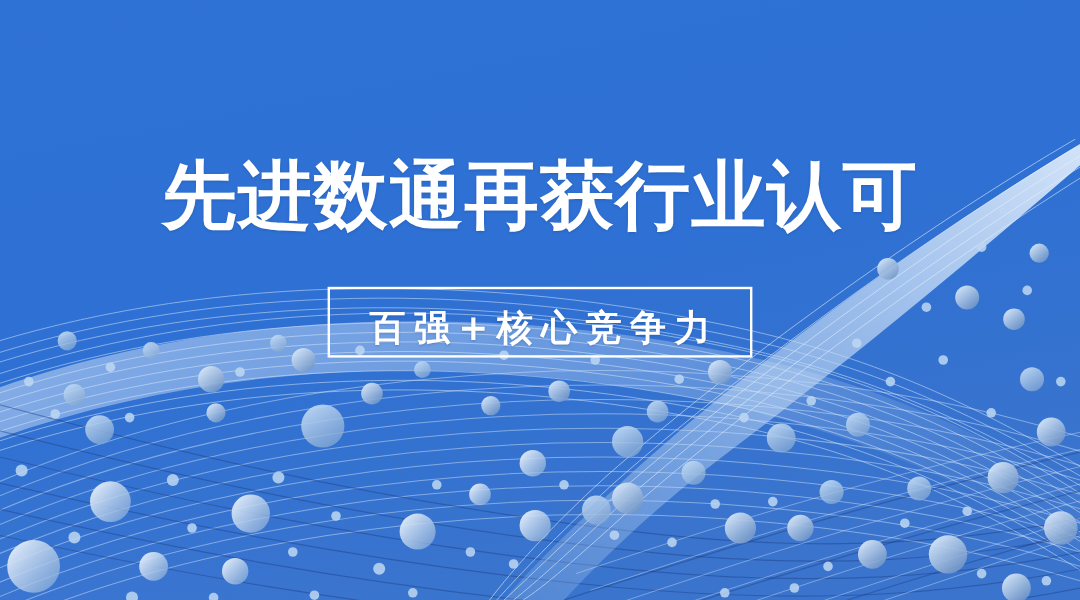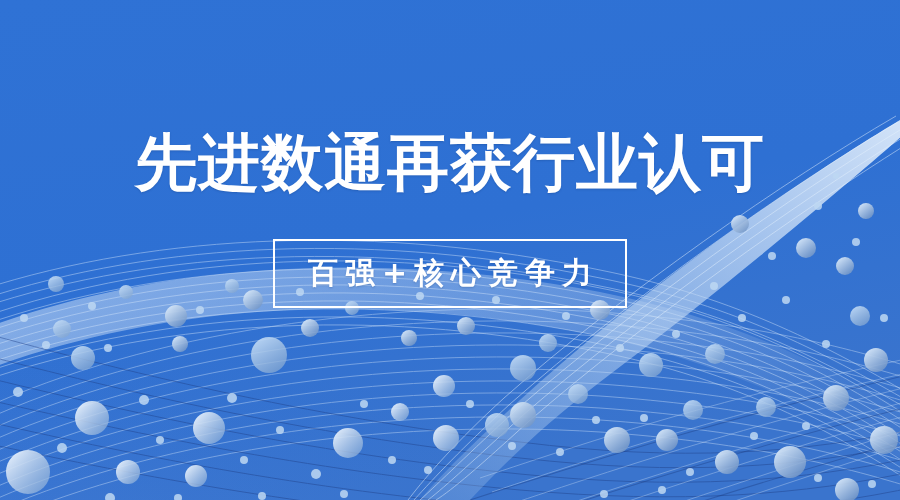--- a/index.html
+++ b/index.html
@@ -43,21 +43,21 @@
     font-weight: 700;
     line-height: 1.05;
     letter-spacing: 1px;
     white-space: nowrap;
     text-shadow: 0 1px 2px rgba(16, 52, 110, 0.25);
   }
 
   .subtitle-box {
     margin-top: 44px;
     border: 2px solid #ffffff;
-    padding: 12px 26px 12px 26px;
+    padding: 12px 26px 2px 26px;
     display: inline-block;
     box-sizing: border-box;
     min-width: 354px;
     text-align: center;
   }
 
   .subtitle {
     color: #ffffff;
     font-family: "DejaVu Serif", "Liberation Serif", serif;
     font-size: 30px;

